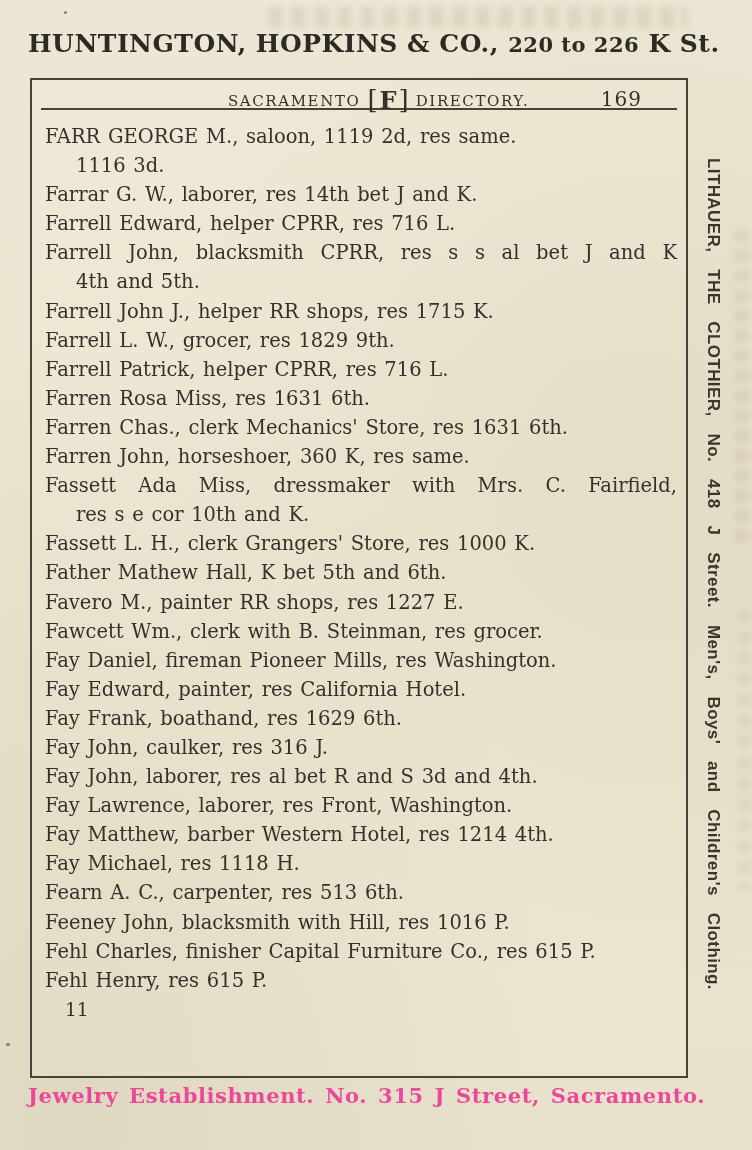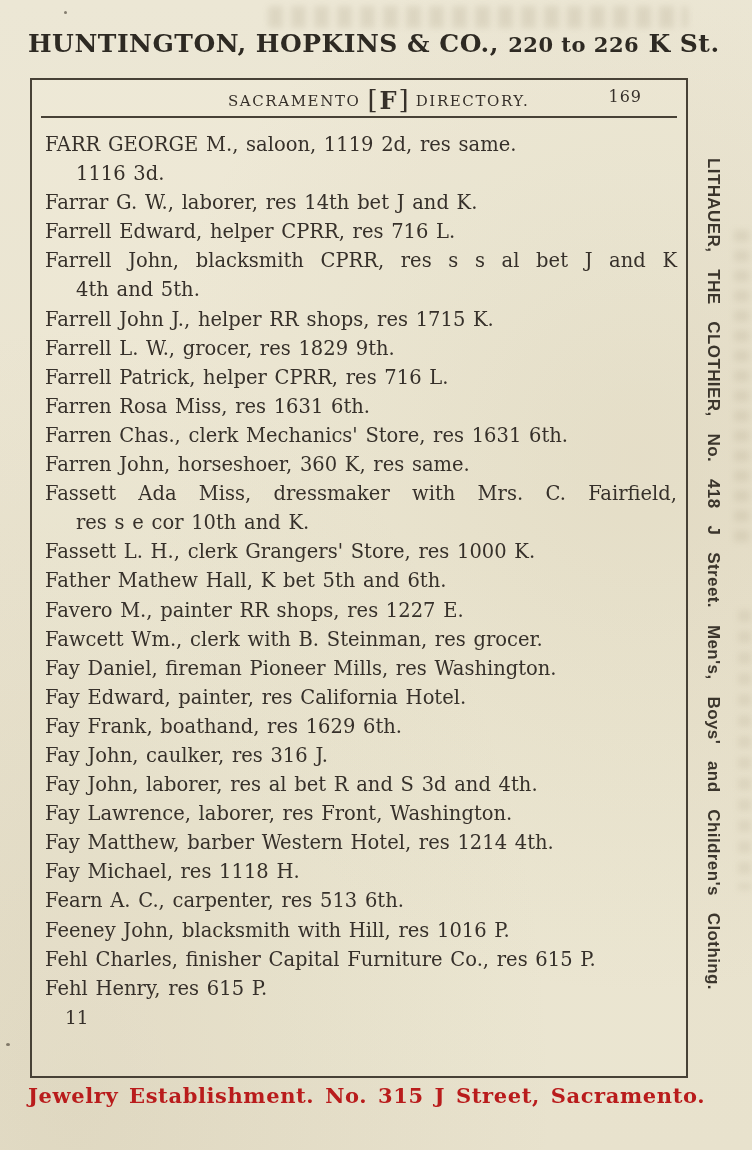--- a/index.html
+++ b/index.html
@@ -41,29 +41,29 @@
     font-size:25px;color:#2e2a23;white-space:nowrap;
   }
   .banner .banner-num{font-size:21px;letter-spacing:.5px;}
 
   
   .frame{
     position:absolute;left:30px;top:78px;width:658px;height:1000px;
     border:2px solid var(--frame);
     background:rgba(255,252,240,.10);
   }
-  .pg-header{position:relative;height:36px;}
+  .pg-header{position:relative;height:28px;}
   .hdr-center{
     position:absolute;left:53%;top:5px;transform:translateX(-50%);
     white-space:nowrap;display:flex;align-items:baseline;
   }
   .hdr-word{font-size:15px;letter-spacing:1.6px;padding:0 7px;position:relative;top:-3px;}
   .hdr-bracket{font-size:26px;font-weight:400;}
   .hdr-letter{font-size:24px;font-weight:bold;padding:0 2px;}
-  .hdr-page-num{position:absolute;right:44px;top:7px;font-size:16px;letter-spacing:1px;}
+  .hdr-page-num{position:absolute;right:44px;top:7px;font-size:20px;letter-spacing:1px;}
   .hdr-rule{margin:0 9px;border-top:2px solid var(--frame);}
 
   
   .entries{padding:12px 9px 0 13px;font-size:19.5px;line-height:29.1px;word-spacing:1.5px;}
   .entry-line{white-space:nowrap;}
   .entry-line.cont{padding-left:31px;}
   .entry-line.just{white-space:normal;text-align:justify;text-align-last:justify;}
   .signature{padding-left:33px;font-size:18.5px;line-height:29px;}
 
   
@@ -73,21 +73,21 @@
     font-family:"Liberation Sans", sans-serif;font-weight:bold;
     font-size:17px;letter-spacing:.4px;line-height:26px;color:#3b352c;
     text-align:justify;text-align-last:justify;white-space:nowrap;
   }
   .side-ad span{display:block;width:100%;text-align:justify;text-align-last:justify;white-space:normal;}
 
   
   .footer-ad{
     position:absolute;left:28px;top:1083px;width:662px;
     text-align:center;font-weight:bold;font-size:21px;
-    letter-spacing:.6px;word-spacing:3px;color:#b91c1c;white-space:nowrap;
+    letter-spacing:.6px;word-spacing:3px;color:#ec4899;white-space:nowrap;
   }
 </style>
 </head>
 <body>
 
 <div class="scan">
 
   <div class="ghost ghost-top"></div>
   <div class="ghost ghost-right1"></div>
   <div class="ghost ghost-right2"></div>

